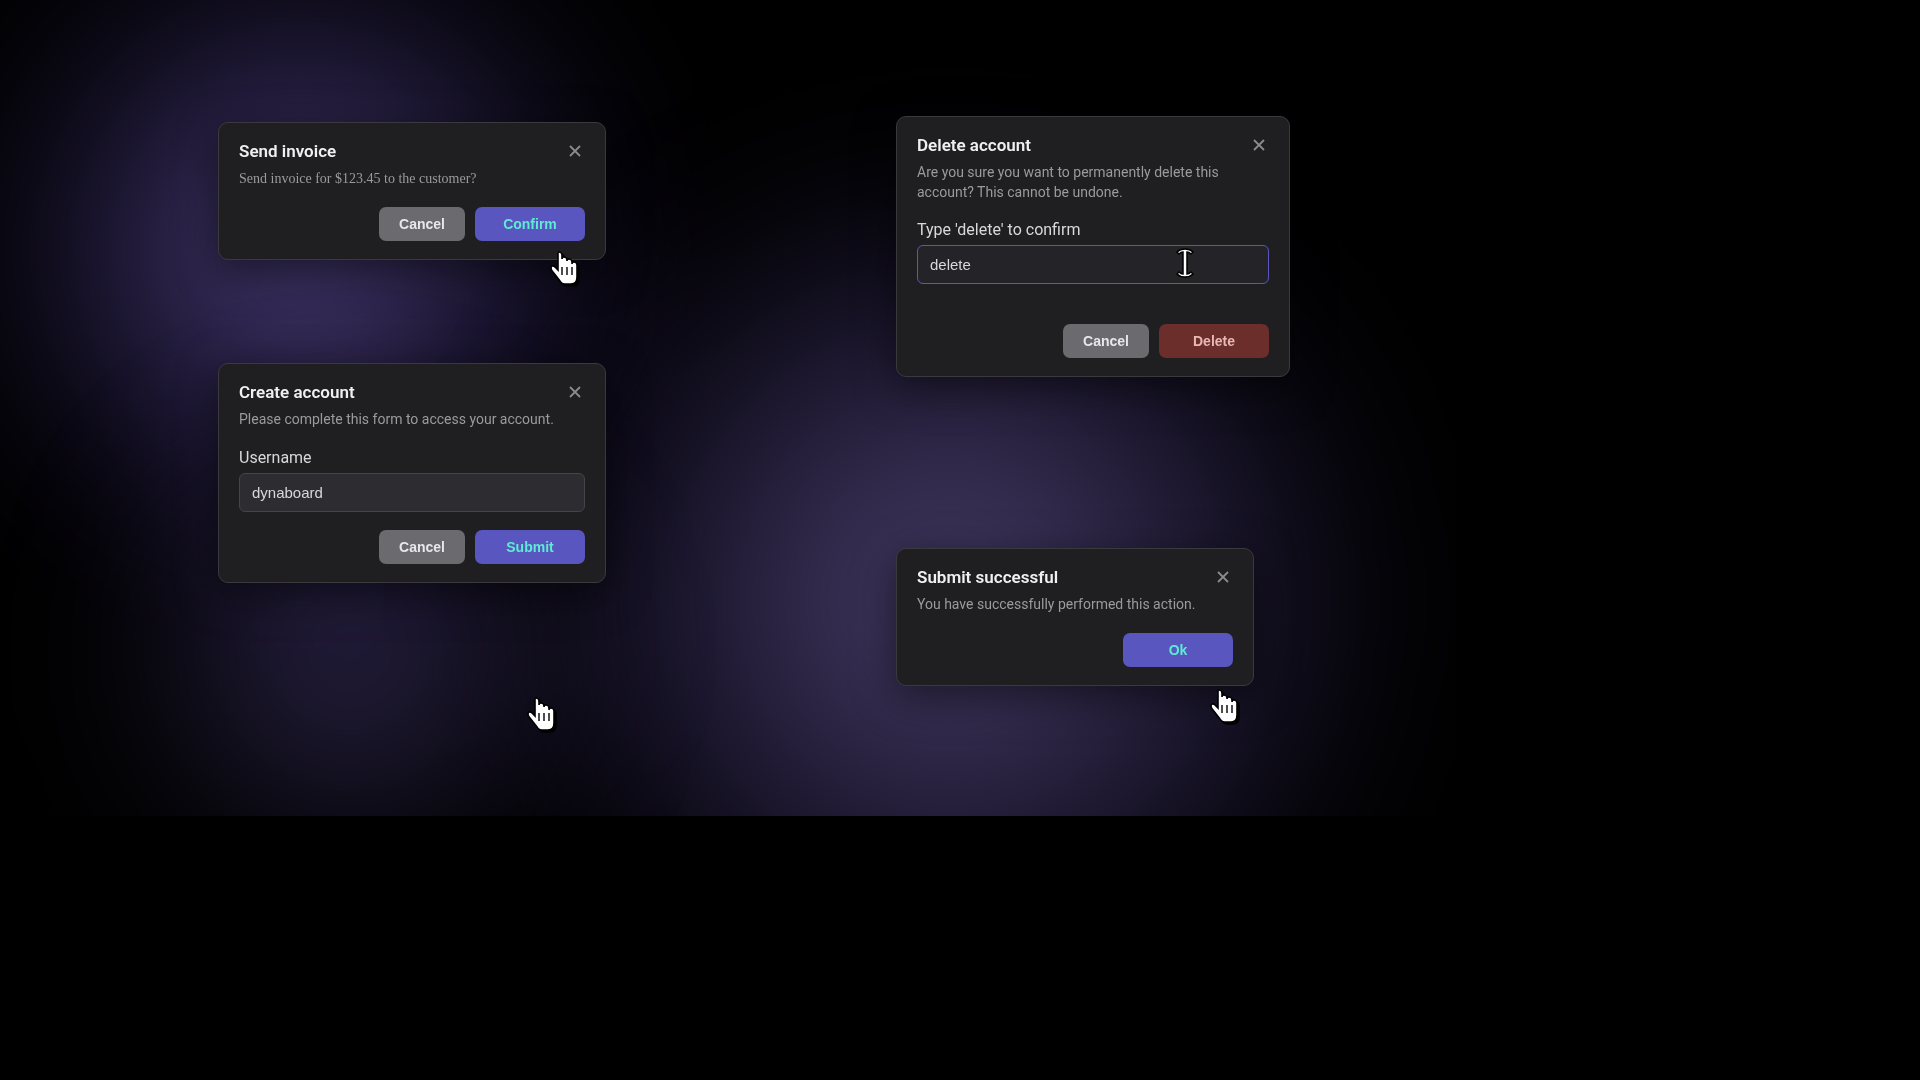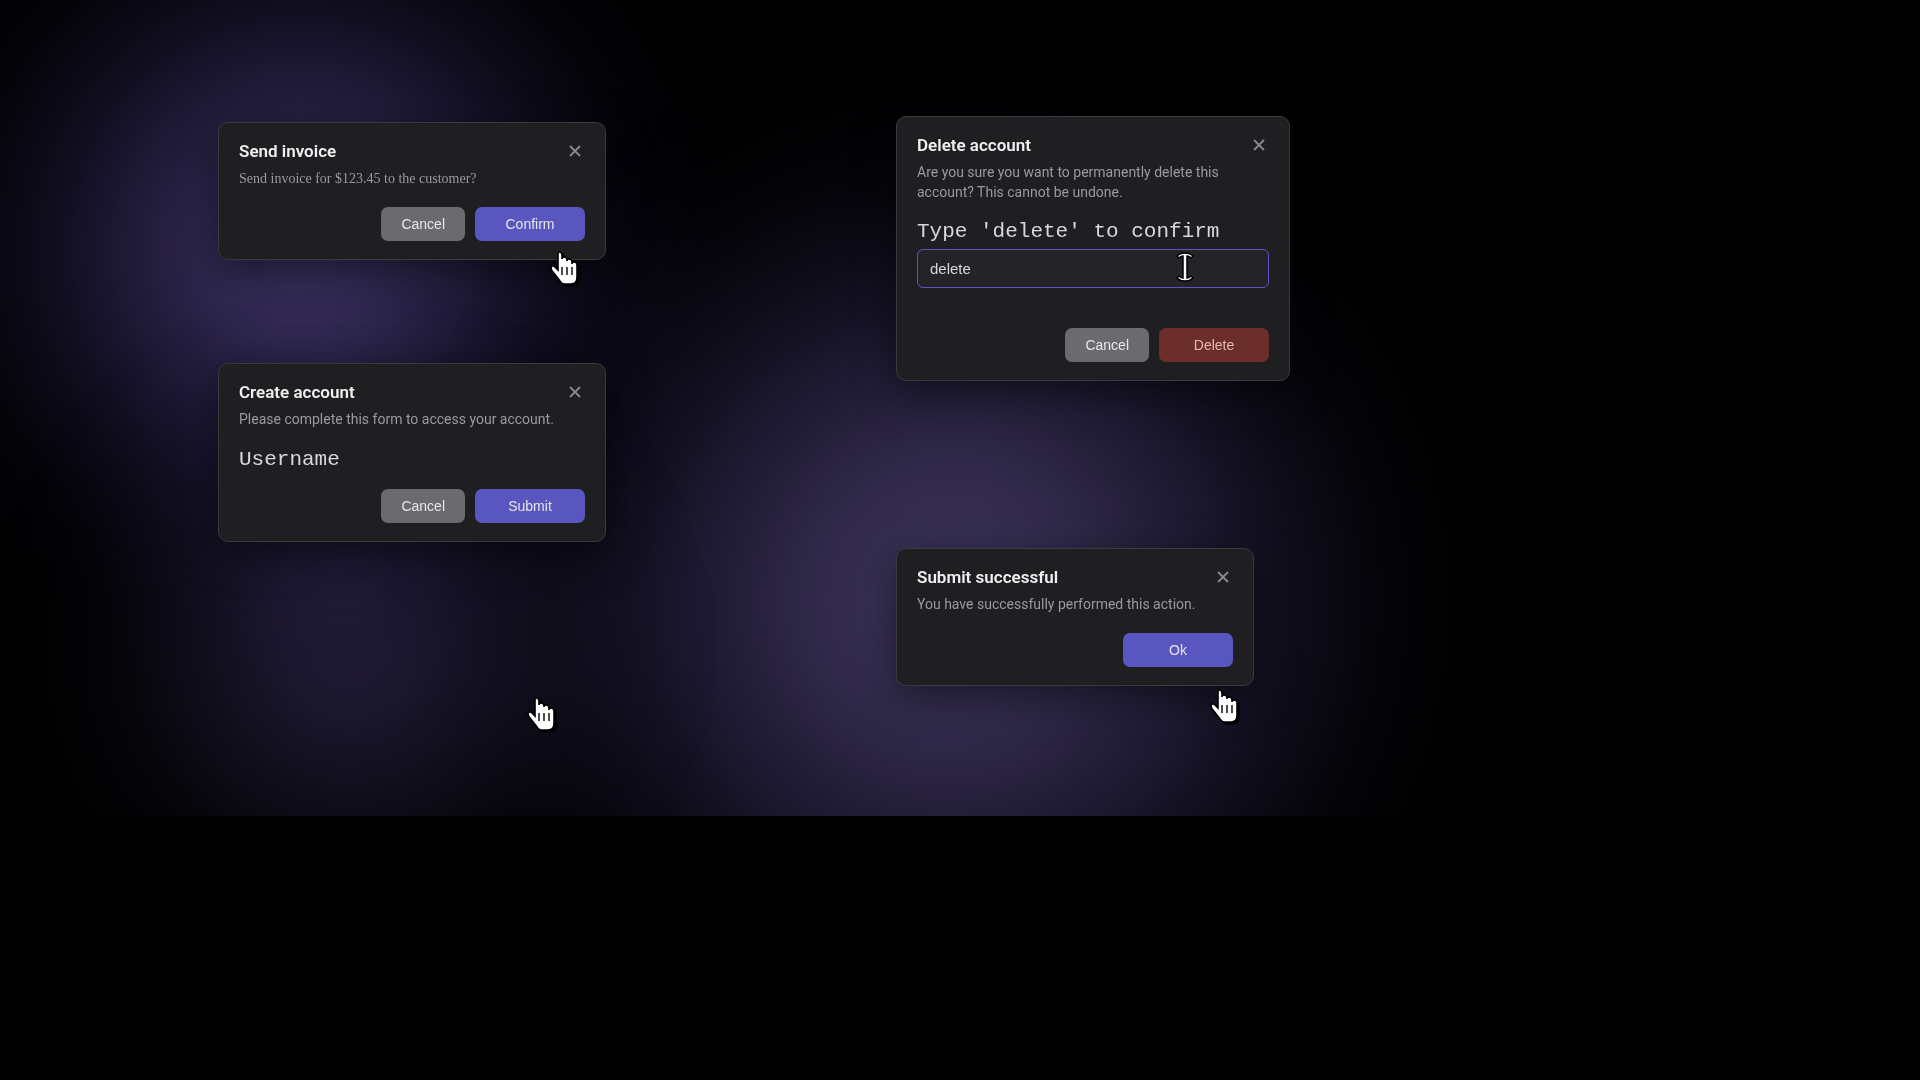--- a/index.html
+++ b/index.html
@@ -81,44 +81,43 @@
     .dialog-footer {
       display: flex;
       justify-content: flex-end;
       gap: 10px;
       margin-top: 18px;
     }
     .btn {
       padding: 9px 20px;
       border-radius: 7px;
       font-size: 14px;
-      font-weight: 400;
+      font-weight: 700;
       border: none;
       cursor: pointer;
     }
     .btn-secondary {
       background: #6a6a6f;
       color: #e8e8ea;
     }
     .btn-primary {
       background: #5a56c0;
-      color: #e5e5e5;
+      color: #5eead4;
       min-width: 110px;
     }
     .btn-danger {
       background: #6b2e2a;
       color: #e8b8b4;
       min-width: 110px;
     }
     .form-label {
       color: #d8d8dc;
-      font-size: 21px;
+      font-size: 16px;
       margin-bottom: 6px;
       display: block;
-      font-family: Liberation Mono, monospace;
     }
     .form-input {
       width: 100%;
       background: #2d2d31;
       border: 1px solid #454549;
       border-radius: 6px;
       padding: 10px 12px;
       color: #d8d8dc;
       font-size: 15px;
     }
@@ -184,20 +183,21 @@
     <div class="dialog-title">Create account</div>
     <div class="close-icon">
       <svg viewBox="0 0 14 14" stroke="currentColor" stroke-width="1.8" fill="none">
           <path d="M2 2 L12 12 M12 2 L2 12"></path>
         </svg>
     </div>
   </div>
   <div class="dialog-desc">Please complete this form to access your account.</div>
   <div class="form-group">
     <label class="form-label">Username</label>
+    <input class="form-input" value="dynaboard" style="">
   </div>
   <div class="dialog-footer">
     <button class="btn btn-secondary">Cancel</button>
     <button class="btn btn-primary">Submit</button>
   </div>
 </div>
 
 <div class="dialog dlg-delete">
   <div class="dialog-header">
     <div class="dialog-title">Delete account</div>

